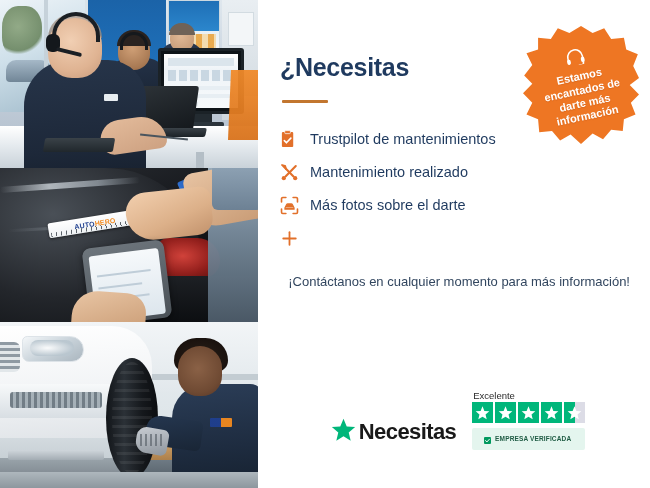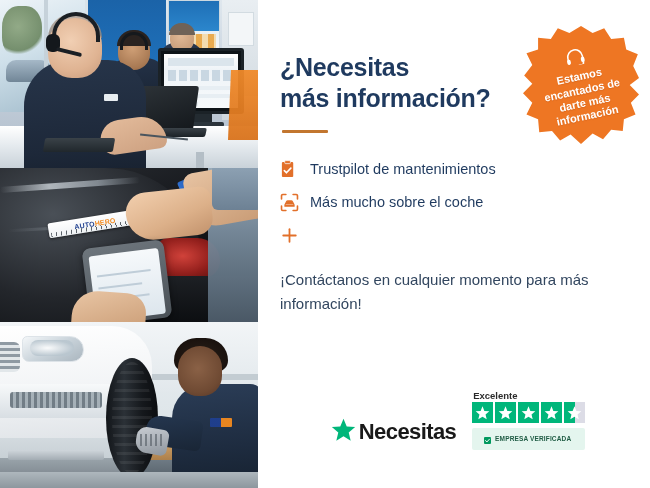--- a/index.html
+++ b/index.html
@@ -315,23 +315,24 @@
     color: #1f3a5f;
     font-size: 14.5px;
     line-height: 1;
     white-space: nowrap;
   }
 
   
   .contact {
     margin-top: 16px;
     color: #32465f;
-    font-size: 15px;
+    font-size: 13px;
     line-height: 1.62;
     max-width: 350px;
+    text-align: right;
   }
 
   
   .badge {
     position: absolute;
     right: 11px;
     top: 26px;
     width: 116px;
     height: 118px;
     display: flex;
@@ -397,21 +398,20 @@
     flex-direction: column;
     align-items: center;
     gap: 2px;
   }
   .tp-rating-label {
     color: #2b2b2b;
     font-size: 9.5px;
     line-height: 1;
     align-self: flex-start;
     margin-left: 1px;
-    font-weight: bold;
   }
   .tp-stars { display: flex; gap: 2px; }
   .tp-star {
     width: 21px; height: 21px;
     background: #00b67a;
     display: flex; align-items: center; justify-content: center;
   }
   .tp-star.half {
     background: linear-gradient(90deg, #00b67a 50%, #dcdce6 50%);
   }
@@ -544,21 +544,20 @@
       <div class="p3-hair"></div>
       <div class="p3-head"></div>
       <div class="p3-floor"></div>
     </div>
   </div>
 
   <div class="content">
 
     <h1 class="title">
       <span>¿Necesitas</span><br>
-      <span>más información?</span>
     </h1>
     <div class="title-divider"></div>
 
     <div class="badge">
       <div class="badge-blob"></div>
       <div class="badge-inner">
         <span class="badge-headset">
           <svg width="20" height="17" viewBox="0 0 24 20" fill="none" stroke="#ffffff" stroke-width="1.9" stroke-linecap="round">
             <path d="M3.2 12.5V10a8.8 8.8 0 0 1 17.6 0v2.5"></path>
             <rect x="1.4" y="11.4" width="4.3" height="6.4" rx="2.1" fill="#ffffff" stroke="none"></rect>
@@ -576,34 +575,46 @@
         <span class="feature-icon">
           <svg width="17" height="19" viewBox="0 0 18 20">
             <path d="M2 3.2A1.2 1.2 0 0 1 3.2 2h9.6A1.2 1.2 0 0 1 14 3.2V17a1 1 0 0 1-1 1H3a1 1 0 0 1-1-1z" fill="#e2702a"></path>
             <rect x="5" y="0.6" width="6" height="3.2" rx="1" fill="#e2702a" stroke="#ffffff" stroke-width="0.8"></rect>
             <path d="M4.6 11.2l2.2 2.3 4.7-5" stroke="#ffffff" stroke-width="1.7" fill="none" stroke-linecap="round" stroke-linejoin="round"></path>
           </svg>
         </span>
         <span class="feature-label">Trustpilot de mantenimientos</span>
       </div>
 
+      <div class="feature-item">
+        <span class="feature-icon">
+          <svg width="19" height="19" viewBox="0 0 20 20" stroke="#e2702a" fill="none" stroke-width="2.2" stroke-linecap="round">
+            <path d="M3.4 3.2l10.8 10.9"></path>
+            <path d="M16.6 3.2L5.8 14.1"></path>
+            <circle cx="16" cy="16" r="2.2" fill="#e2702a" stroke="none"></circle>
+            <circle cx="4" cy="16" r="2.2" fill="#e2702a" stroke="none"></circle>
+            <path d="M2.2 2.2l3.2 1 .9 3.2" stroke-width="2"></path>
+          </svg>
+        </span>
+        <span class="feature-label">Mantenimiento realizado</span>
+      </div>
 
 
       <div class="feature-item">
         <span class="feature-icon">
           <svg width="19" height="19" viewBox="0 0 20 20" stroke="#e2702a" fill="none" stroke-width="1.7" stroke-linecap="round">
             <path d="M1.6 6.2V2.9a1.3 1.3 0 0 1 1.3-1.3h3.3"></path>
             <path d="M18.4 6.2V2.9a1.3 1.3 0 0 0-1.3-1.3h-3.3"></path>
             <path d="M1.6 13.8v3.3a1.3 1.3 0 0 0 1.3 1.3h3.3"></path>
             <path d="M18.4 13.8v3.3a1.3 1.3 0 0 1-1.3 1.3h-3.3"></path>
             <path d="M4.6 12.4h10.8v2.1H4.6z" fill="#e2702a" stroke="none"></path>
             <path d="M5.4 12.2l1.5-3.1a1.4 1.4 0 0 1 1.25-.8h3.7a1.4 1.4 0 0 1 1.25.8l1.5 3.1" fill="#e2702a" stroke="#e2702a" stroke-width="1.3"></path>
           </svg>
         </span>
-        <span class="feature-label">Más mucho sobre el coche</span>
+        <span class="feature-label">Más fotos sobre el darte</span>
       </div>
 
       <div class="feature-item">
         <span class="feature-icon">
           <svg width="19" height="19" viewBox="0 0 20 20" stroke="#e2702a" stroke-width="1.9" stroke-linecap="round">
             <path d="M10 3.4v13.2"></path>
             <path d="M3.4 10h13.2"></path>
           </svg>
         </span>
       </div>

